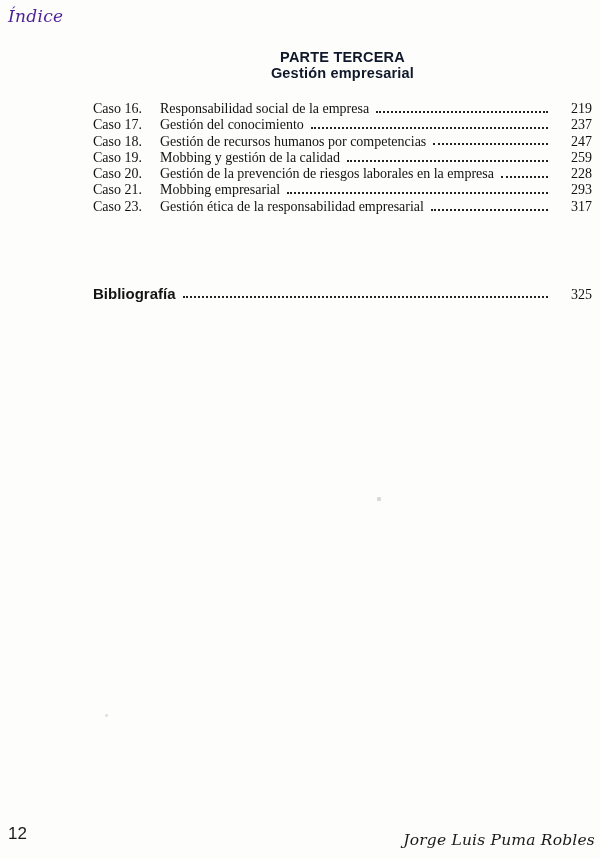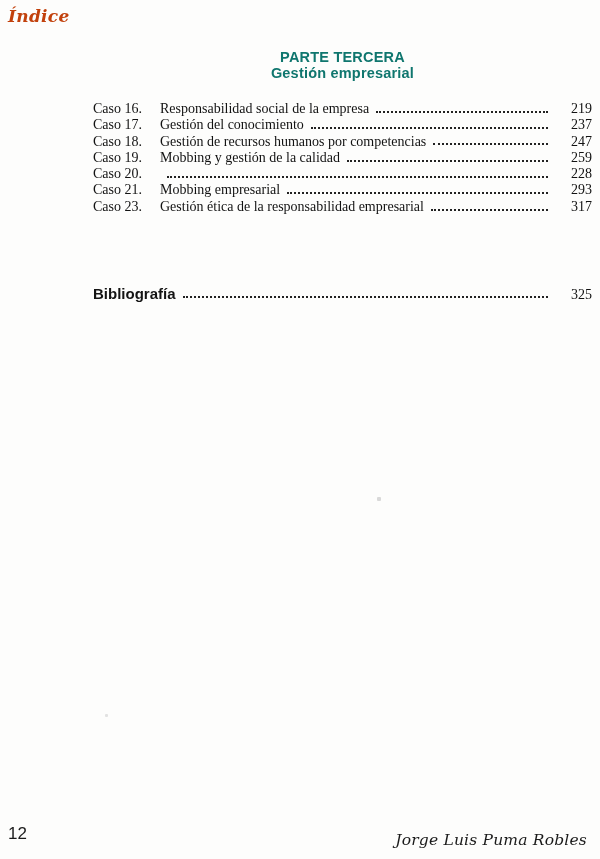--- a/index.html
+++ b/index.html
@@ -17,36 +17,36 @@
     background: #fdfdfc;
   }
 
   
   .indice-title {
     position: absolute;
     top: 6px;
     left: 8px;
     font-family: "DejaVu Serif", serif;
     font-style: italic;
-    font-weight: 700;
+    font-weight: 400;
     font-size: 17px;
     letter-spacing: 0.3px;
-    color: #c2410c;
+    color: #4c1d95;
   }
 
   
   .part-header {
     position: absolute;
     top: 50px;
     left: 93px;
     width: 499px;
     text-align: center;
     font-family: "Liberation Sans", sans-serif;
     font-weight: 700;
-    color: #0f766e;
+    color: #0f172a;
   }
   .part-header .part-title    { font-size: 14.5px; line-height: 15px; letter-spacing: 0.2px; }
   .part-header .part-subtitle { font-size: 14.5px; line-height: 16px; letter-spacing: 0.2px; }
 
   
   .toc {
     position: absolute;
     top: 101px;
     left: 93px;
     width: 499px;
@@ -100,21 +100,21 @@
     position: absolute;
     left: 8px;
     top: 824px;
     font-family: "Liberation Sans", sans-serif;
     font-size: 17px;
     font-weight: 500;
     color: #1a1a1a;
   }
   .author {
     position: absolute;
-    right: 13px;
+    right: 5px;
     top: 831px;
     font-family: "DejaVu Serif", serif;
     font-style: italic;
     font-size: 15.5px;
     letter-spacing: 0.2px;
     color: #1a1a1a;
   }
 
   
   .speck { position: absolute; border-radius: 1px; }
@@ -153,20 +153,21 @@
       <span class="toc-page">247</span>
     </div>
     <div class="toc-row">
       <span class="toc-label">Caso 19.</span>
       <span class="toc-title">Mobbing y gestión de la calidad</span>
       <span class="toc-dots"></span>
       <span class="toc-page">259</span>
     </div>
     <div class="toc-row">
       <span class="toc-label">Caso 20.</span>
+      <span class="toc-title">Gestión de la prevención de riesgos laborales en la empresa</span>
       <span class="toc-dots"></span>
       <span class="toc-page">228</span>
     </div>
     <div class="toc-row">
       <span class="toc-label">Caso 21.</span>
       <span class="toc-title">Mobbing empresarial</span>
       <span class="toc-dots"></span>
       <span class="toc-page">293</span>
     </div>
     <div class="toc-row">

